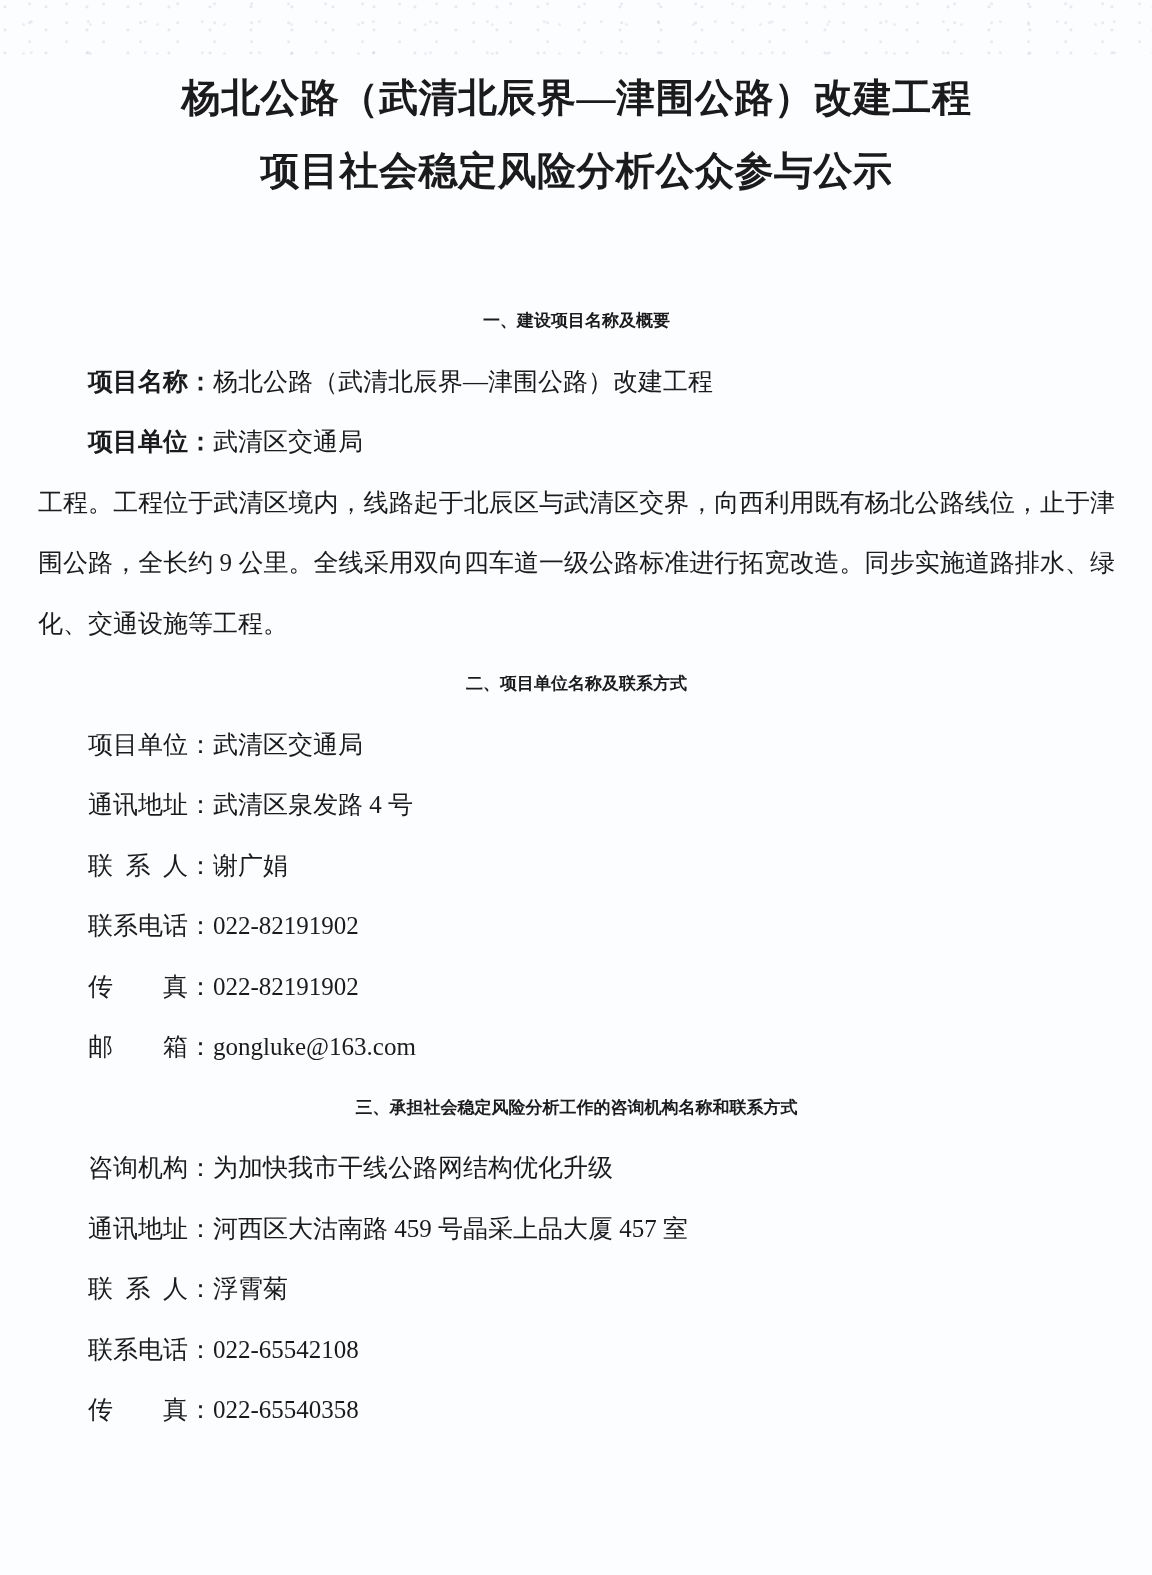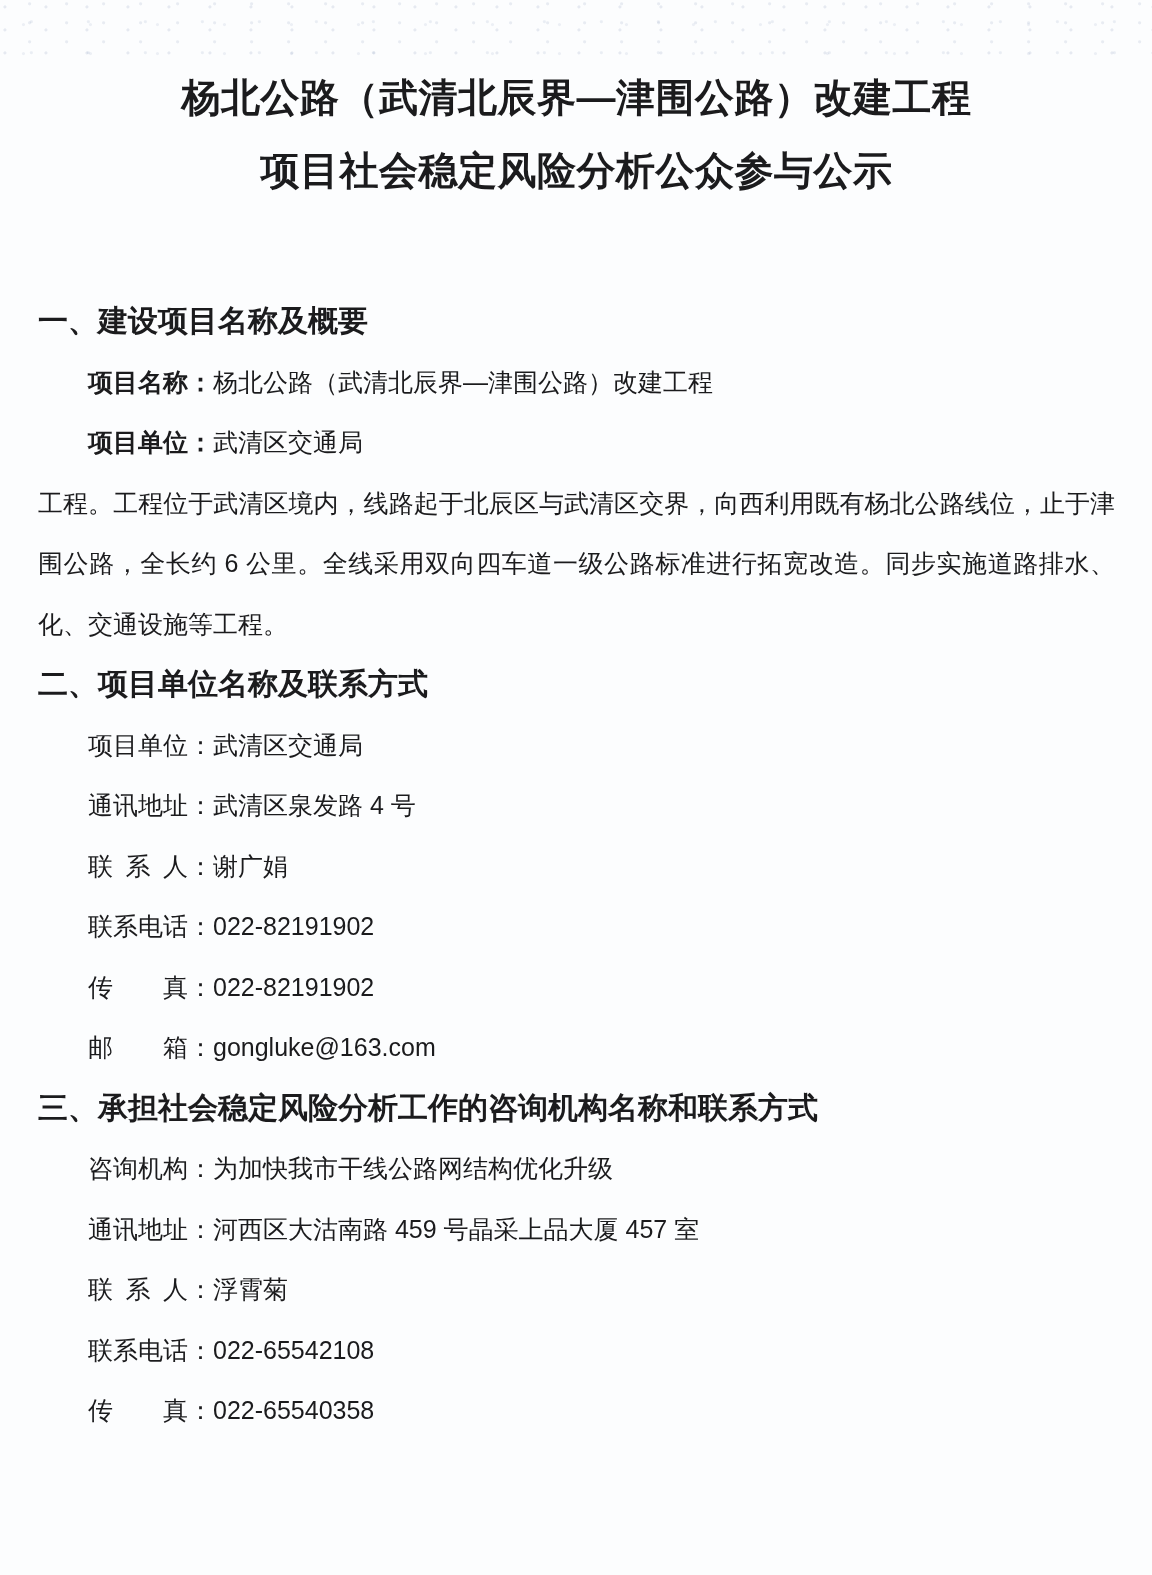--- a/index.html
+++ b/index.html
@@ -4,21 +4,21 @@
 <style>
   html,body { margin:0; padding:0; }
   body { background:#ffffff; }
   .page {
     position: relative;
     width: 1152px;
     height: 1575px;
     margin: 0 auto;
     background: #fcfdfe;
     color: #1b1b1d;
-    font-family: Liberation Sans, sans-serif;
+    font-family: Liberation Serif, serif;
     overflow: hidden;
   }
   
   .noise-strip {
     position: absolute; top: 0; left: 0; right: 0; height: 56px;
     background-image:
       radial-gradient(circle at 12% 30%, rgba(140,158,190,.20) 1px, transparent 2px),
       radial-gradient(circle at 55% 70%, rgba(140,158,190,.16) 1px, transparent 2px),
       radial-gradient(circle at 80% 20%, rgba(140,158,190,.18) 1px, transparent 2px),
       radial-gradient(circle at 35% 85%, rgba(140,158,190,.14) 1px, transparent 2px);
@@ -27,21 +27,21 @@
   }
   .doc { padding: 0 37px 0 38px; }
 
   .title { text-align: center; font-weight: 700; font-size: 39px; letter-spacing: 0.5px; }
   .t1 { margin: 0; padding-top: 76px; line-height: 44px; }
   .t2 { margin: 29px 0 0 0; line-height: 44px; }
 
   .body-col { margin-top: 98px; font-size: 25px; }
 
   .line { line-height: 60.5px; }
-  .heading { font-weight: 700; font-size: 30px; }
+  .heading { font-weight: 700; font-size: 17px; text-align: center; }
 
   .row { padding-left: 50px; white-space: nowrap; }
   .row-label {
     display: inline-flex;
     justify-content: space-between;
     width: 100px;
     vertical-align: baseline;
   }
   .colon { display: inline-block; width: 25px; }
   .bold { font-weight: 700; }
@@ -82,21 +82,21 @@
       <div class="line row">
         <span class="row-label bold">
             <span>项</span>
             <span>目</span>
             <span>单</span>
             <span>位</span>
           </span><span class="colon bold">：</span><span>武清区交通局</span>
       </div>
 
       <div class="para-line">工程。工程位于武清区境内，线路起于北辰区与武清区交界，向西利用既有杨北公路线位，止于津</div>
-      <div class="para-line">围公路，全长约 6 公里。全线采用双向四车道一级公路标准进行拓宽改造。同步实施道路排水、绿</div>
+      <div class="para-line">围公路，全长约 9 公里。全线采用双向四车道一级公路标准进行拓宽改造。同步实施道路排水、绿</div>
       <div class="para-line last">化、交通设施等工程。</div>
 
       <div class="line heading">二、项目单位名称及联系方式</div>
 
       <div class="line row">
         <span class="row-label">
             <span>项</span>
             <span>目</span>
             <span>单</span>
             <span>位</span>

